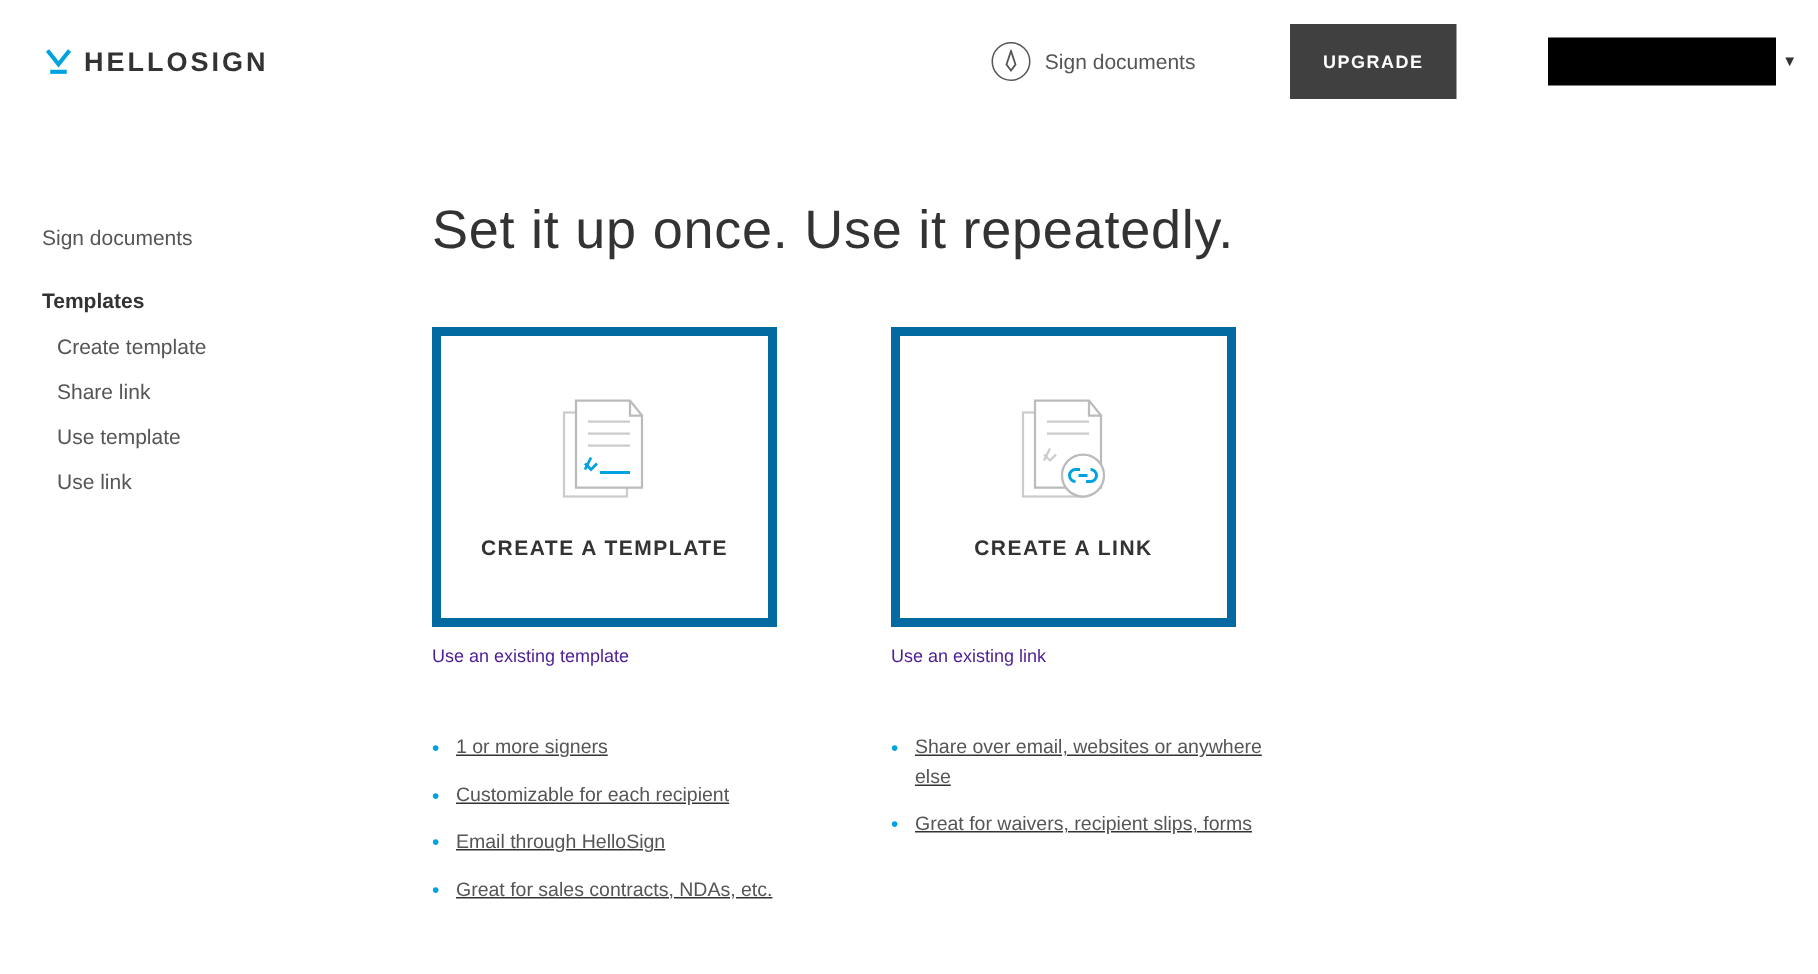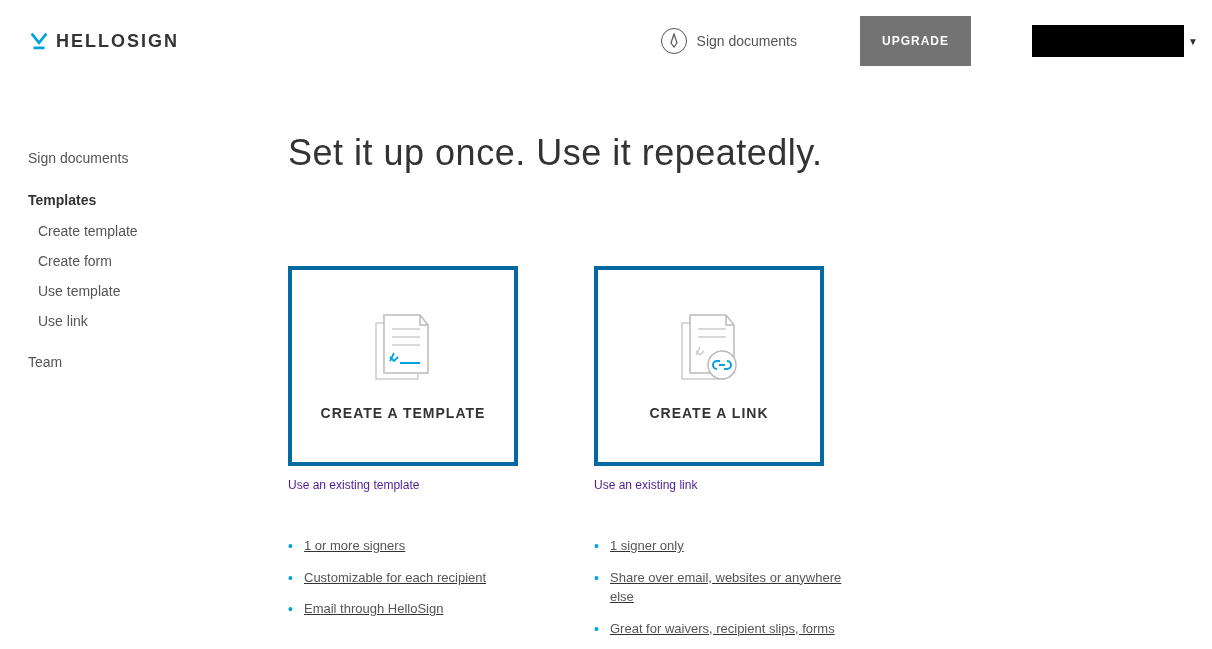--- a/index.html
+++ b/index.html
@@ -4,35 +4,35 @@
 <style>
 * { box-sizing: border-box; margin: 0; padding: 0; }
 body { font-family: -apple-system, BlinkMacSystemFont, "Segoe UI", Helvetica, Arial, sans-serif; background: #fff; color: #333; width: 1212px; }
 .header { display: flex; align-items: center; padding: 16px 28px; gap: 39px; }
 .logo { display: flex; align-items: center; gap: 6px; }
 .logo-mark { width: 22px; height: 22px; }
 .logo-text { font-size: 18px; font-weight: 800; letter-spacing: 2px; color: #333; }
 .header-spacer { flex: 1; }
 .sign-docs { display: flex; align-items: center; gap: 10px; color: #555; font-size: 14px; margin-right: 24px; cursor: pointer; }
 .pen-icon { width: 26px; height: 26px; border: 1.5px solid #555; border-radius: 50%; display: flex; align-items: center; justify-content: center; }
-.upgrade-btn { background: #737373; color: #fff; border: none; padding: 18px 22px; font-size: 12px; font-weight: 700; letter-spacing: 1px; cursor: pointer; margin-right: 22px; }
+.upgrade-btn { background: #404040; color: #fff; border: none; padding: 18px 22px; font-size: 12px; font-weight: 700; letter-spacing: 1px; cursor: pointer; margin-right: 22px; }
 .account { background: #000; width: 152px; height: 32px; display: flex; align-items: center; justify-content: flex-end; padding-right: 0; cursor: pointer; position: relative; }
 .account-caret { color: #333; font-size: 10px; position: absolute; right: -14px; }
 .layout { display: flex; padding: 0 28px; }
 .sidebar { width: 230px; padding-top: 60px; }
 .nav-item { font-size: 14px; color: #555; padding: 8px 0; cursor: pointer; }
 .nav-item.active { font-weight: 700; color: #333; }
 .nav-sub { padding-left: 10px; }
 .nav-sub .nav-item { padding: 7px 0; }
 .nav-section { margin-top: 10px; }
 .main { flex: 1; padding-top: 50px; padding-left: 30px; }
 .page-title { font-size: 36px; font-weight: 400; color: #333; letter-spacing: 0.5px; margin-bottom: 44px; }
 .cards { display: flex; gap: 76px; }
 .card-col { width: 230px; }
-.card { border: 4px solid #0369a1; width: 230px; height: 200px; display: flex; flex-direction: column; align-items: center; justify-content: center; gap: 20px; cursor: pointer; margin-top: 48px; }
+.card { border: 6px solid #0369a1; width: 230px; height: 200px; display: flex; flex-direction: column; align-items: center; justify-content: center; gap: 20px; cursor: pointer; }
 .card-icon { width: 62px; height: 74px; }
 .card-title { font-size: 14px; font-weight: 700; letter-spacing: 1px; color: #333; }
 .card-sub { font-size: 12px; color: #4c1d95; margin-top: 12px; cursor: pointer; }
 .features { margin-top: 44px; }
 .feat-col { width: 250px; }
 .feat-list { list-style: none; text-decoration: underline; }
 .feat-list li { position: relative; padding-left: 16px; font-size: 13px; color: #555; line-height: 1.5; margin-bottom: 12px; }
 .feat-list li::before { content: "•"; position: absolute; left: 0; color: #00a3e0; font-size: 14px; }
 .cols2 { display: flex; gap: 56px; }
 </style>
@@ -62,27 +62,24 @@
   </div>
 </div>
 
 <div class="layout">
   <div class="sidebar">
     <div class="nav-item">Sign documents</div>
     <div class="nav-section">
       <div class="nav-item active">Templates</div>
       <div class="nav-sub">
         <div class="nav-item">Create template</div>
-        <div class="nav-item">Create form</div>
+        <div class="nav-item">Share link</div>
         <div class="nav-item">Use template</div>
         <div class="nav-item">Use link</div>
       </div>
-    </div>
-    <div class="nav-section">
-      <div class="nav-item">Team</div>
     </div>
   </div>
 
   <div class="main">
     <h1 class="page-title">Set it up once. Use it repeatedly.</h1>
 
     <div class="cards">
       <div class="card-col">
         <div class="card">
           <svg class="card-icon" viewBox="0 0 62 74">
@@ -119,25 +116,25 @@
         <div class="card-sub">Use an existing link</div>
       </div>
     </div>
 
     <div class="features cols2">
       <div class="feat-col">
         <ul class="feat-list">
           <li>1 or more signers</li>
           <li>Customizable for each recipient</li>
           <li>Email through HelloSign</li>
+          <li>Great for sales contracts, NDAs, etc.</li>
         </ul>
       </div>
       <div class="feat-col">
         <ul class="feat-list">
-          <li>1 signer only</li>
           <li>Share over email, websites or anywhere else</li>
           <li>Great for waivers, recipient slips, forms</li>
         </ul>
       </div>
     </div>
 
   </div>
 </div>
 
 </body></html>

